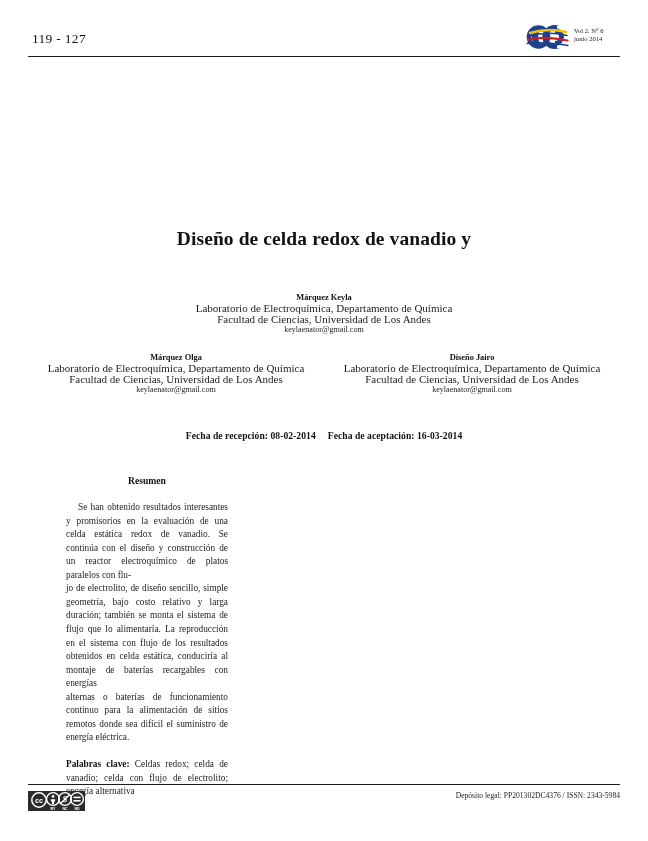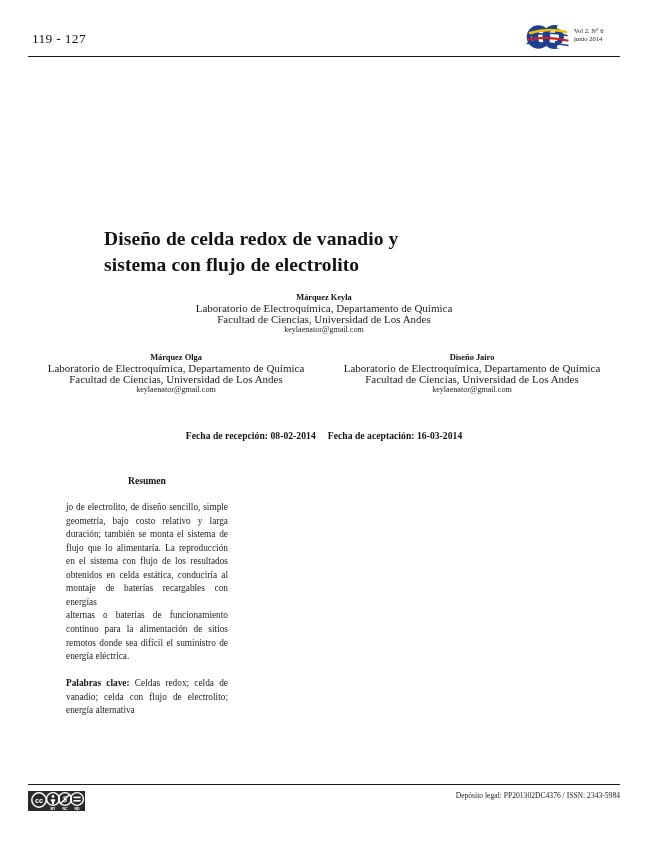--- a/index.html
+++ b/index.html
@@ -77,21 +77,21 @@
     color: #1b1b1b;
     white-space: nowrap;
   }
 
   
   .title {
     position: absolute;
     left: 104px;
     top: 226px;
     width: 440px;
-    text-align: left;
+    text-align: center;
     font-family: "Liberation Serif", "DejaVu Serif", serif;
     font-weight: bold;
     font-size: 19.5px;
     line-height: 26px;
     color: #121212;
     letter-spacing: 0.1px;
   }
   .title .line { display: block; }
 
   
@@ -238,21 +238,20 @@
         <div>Vol 2. N° 6</div>
         <div>junio 2014</div>
       </div>
     </div>
 
     <div class="header-rule"></div>
   </div>
 
   <div class="title">
     <span class="line">Diseño de celda redox de vanadio y</span>
-    <span class="line">sistema con flujo de electrolito</span>
   </div>
 
   <div class="author-main">
     <div class="a-name">Márquez Keyla</div>
     <div class="a-line">Laboratorio de Electroquímica, Departamento de Química</div>
     <div class="a-line">Facultad de Ciencias, Universidad de Los Andes</div>
     <div class="a-mail">keylaenator@gmail.com</div>
   </div>
 
   <div class="author-cols">
@@ -271,20 +270,21 @@
   </div>
 
   <div class="dates">
     <span>Fecha de recepción: 08-02-2014</span><span class="gap"></span><span>Fecha de aceptación: 16-03-2014</span>
   </div>
 
   <div class="abstract">
 
     <div class="col">
       <p class="heading">Resumen</p>
+      <p class="indent">Se han obtenido resultados interesantes y promisorios en la evaluación de una celda estática redox de vanadio. Se continúa con el diseño y construcción de un reactor electroquímico de platos paralelos con flu-</p>
     </div>
 
     <div class="col">
       <p>jo de electrolito, de diseño sencillo, simple geometría, bajo costo relativo y larga duración; también se monta el sistema de flujo que lo alimentaría. La reproducción en el sistema con flujo de los resultados obtenidos en celda estática, conduciría al montaje de baterías recargables con energías</p>
     </div>
 
     <div class="col">
       <p>alternas o baterías de funcionamiento continuo para la alimentación de sitios remotos donde sea difícil el suministro de energía eléctrica.</p>
       <div class="spacer"></div>
       <p class="kw"><b>Palabras clave:</b><span> Celdas redox; celda de vanadio; celda con flujo de electrolito; energía alternativa</span></p>

